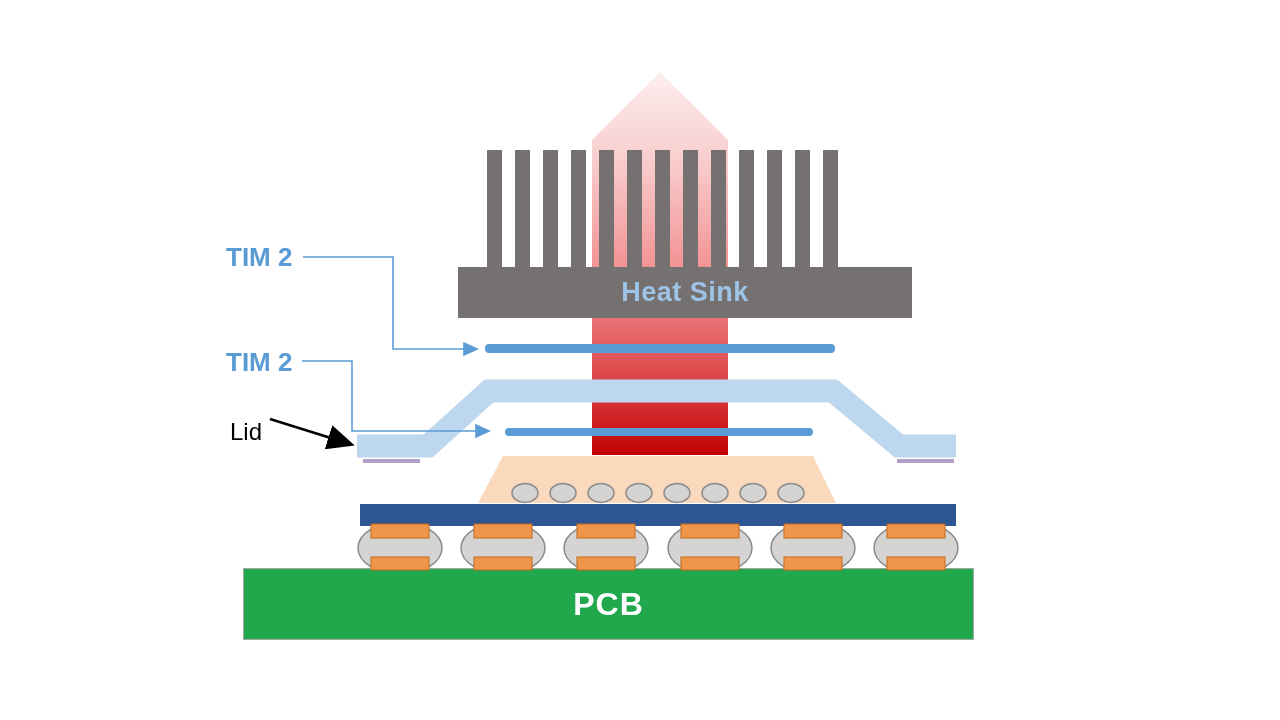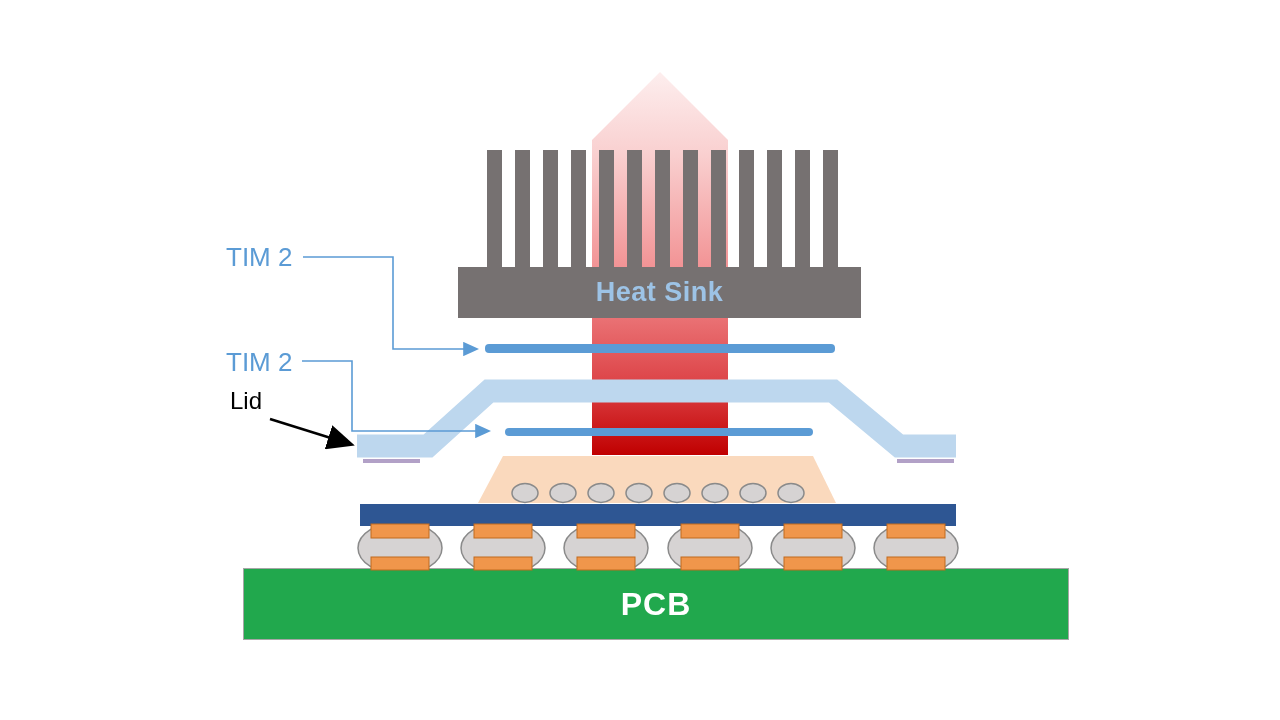--- a/index.html
+++ b/index.html
@@ -7,47 +7,47 @@
     position:relative;width:1280px;height:720px;background:#ffffff;overflow:hidden;
     font-family:"Liberation Sans", sans-serif;
   }
   .abs{position:absolute;}
   svg.layer{position:absolute;left:0;top:0;width:1280px;height:720px;pointer-events:none;}
   .z1{z-index:1}.z2{z-index:2}.z3{z-index:3}.z4{z-index:4}.z5{z-index:5}.z6{z-index:6}
 
   
   .fins{left:487px;top:150px;width:351px;height:117px;display:flex;justify-content:space-between;}
   .fin{width:15px;height:117px;background:#767171;}
-  .hs-base{left:458px;top:267px;width:403px;height:51px;background:#767171;
+  .hs-base{left:458px;top:267px;width:454px;height:51px;background:#767171;
            display:flex;align-items:center;justify-content:center;}
   .hs-label{color:#9DC3E6;font-weight:bold;font-size:27px;letter-spacing:.5px;}
 
   
   .tim{background:#5B9BD5;border-radius:4px;}
   .tim2{left:485px;top:344px;width:350px;height:9px;}
   .tim1{left:505px;top:428px;width:308px;height:8px;}
 
   
   .die{left:503px;top:452px;width:312px;height:29px;background:#575352;
        display:flex;align-items:center;justify-content:center;}
   .die-label{color:#FF0000;font-weight:bold;font-size:25px;white-space:nowrap;}
 
   
   .substrate{left:360px;top:504px;width:596px;height:22px;background:#2E5693;}
 
   
-  .pcb{left:243px;top:568px;width:826px;height:72px;background:#21A84D;border:1px solid #A6A6A6;
+  .pcb{left:243px;top:568px;width:731px;height:72px;background:#21A84D;border:1px solid #A6A6A6;
        box-sizing:border-box;display:flex;align-items:center;justify-content:center;}
   .pcb-label{color:#ffffff;font-weight:bold;font-size:32px;letter-spacing:1px;}
 
   
-  .callout{font-weight:normal;font-size:26px;color:#5B9BD5;white-space:nowrap;}
+  .callout{font-weight:bold;font-size:26px;color:#5B9BD5;white-space:nowrap;}
   .lbl-tim2{left:226px;top:242px;}
   .lbl-tim1{left:226px;top:347px;}
-  .lbl-lid{left:230px;top:387px;font-weight:normal;font-size:24px;color:#000000;}
+  .lbl-lid{left:230px;top:418px;font-weight:normal;font-size:24px;color:#000000;}
 </style>
 </head>
 <body>
 
 <div class="canvas">
 
   <svg class="layer z1" viewBox="0 0 1280 720">
     <defs>
       <linearGradient id="heatGrad" gradientUnits="userSpaceOnUse" x1="660" y1="72" x2="660" y2="455">
         <stop offset="0" stop-color="#FDEEEE"></stop>

